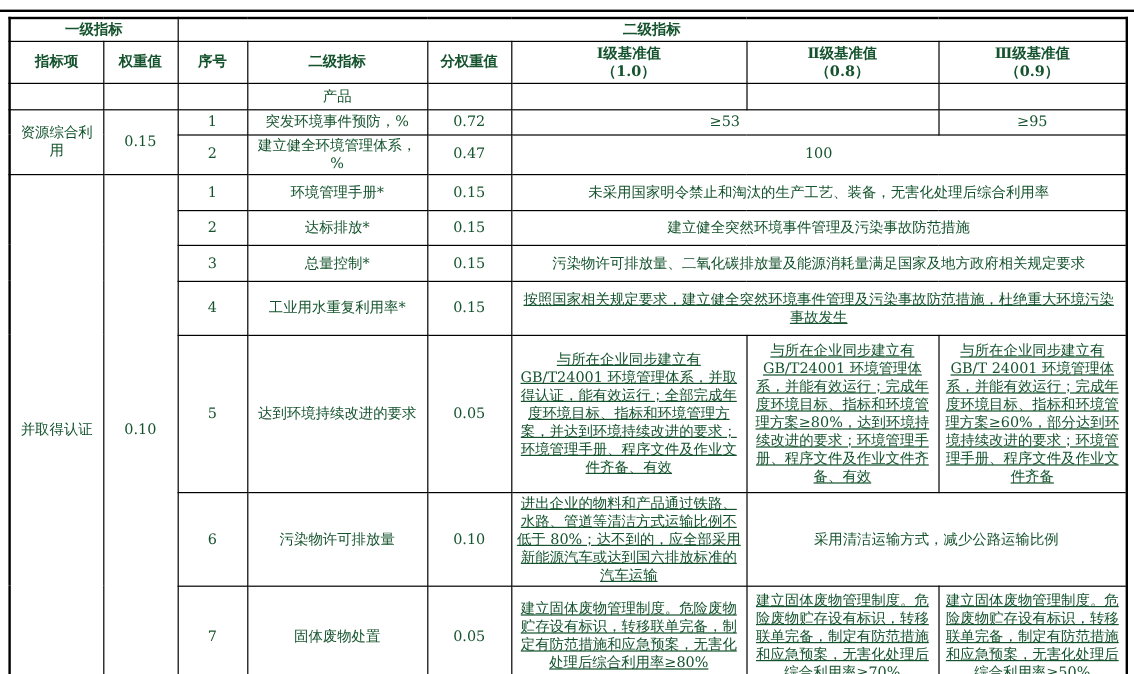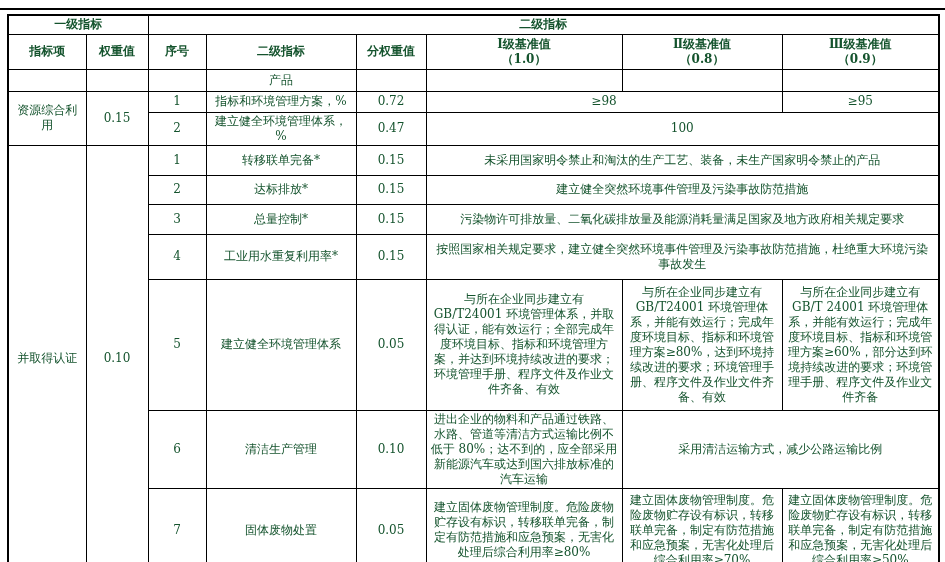--- a/index.html
+++ b/index.html
@@ -17,21 +17,21 @@
   table.main td {
     border:1px solid #000;
     font-size:12px; line-height:1.25;
     padding:1px 4px;
     text-align:center; vertical-align:middle;
     overflow:hidden;
     word-break:break-word;
   }
   td.hdr { font-weight:bold; font-size:12.5px; padding:1px 2px; }
   td.left { text-align:left; }
-  td.just { text-align:justify; text-justify:inter-character; }
+  td.just { text-align:justify; text-justify:inter-character;text-decoration:underline; }
   td.small { font-size:11.5px; line-height:1.24; padding:2px 4px; }
   .hline { display:block; }
 </style>
 </head>
 <body>
 
 <div class="page">
   <div class="top-rule"></div>
 
   <table class="main">
@@ -80,40 +80,40 @@
       <td></td>
       <td></td>
       <td></td>
       <td></td>
     </tr>
 
     <tr style="height:21px">
       <td rowspan="2">资源综合利用</td>
       <td rowspan="2">0.15</td>
       <td>1</td>
-      <td class="left">指标和环境管理方案，%</td>
+      <td class="left">突发环境事件预防，%</td>
       <td>0.72</td>
-      <td colspan="2">≥98</td>
+      <td colspan="2">≥53</td>
       <td>≥95</td>
     </tr>
 
     <tr style="height:22px">
       <td>2</td>
       <td class="left">建立健全环境管理体系，%</td>
       <td>0.47</td>
       <td colspan="3">100</td>
     </tr>
 
     <tr style="height:30px">
       <td rowspan="7">并取得认证</td>
       <td rowspan="7">0.10</td>
       <td>1</td>
-      <td class="left">转移联单完备*</td>
+      <td class="left">环境管理手册*</td>
       <td>0.15</td>
-      <td colspan="3">未采用国家明令禁止和淘汰的生产工艺、装备，未生产国家明令禁止的产品</td>
+      <td colspan="3">未采用国家明令禁止和淘汰的生产工艺、装备，无害化处理后综合利用率</td>
     </tr>
 
     <tr style="height:29px">
       <td>2</td>
       <td class="left">达标排放*</td>
       <td>0.15</td>
       <td colspan="3">建立健全突然环境事件管理及污染事故防范措施</td>
     </tr>
 
     <tr style="height:30px">
@@ -125,30 +125,30 @@
 
     <tr style="height:45px">
       <td>4</td>
       <td class="left">工业用水重复利用率*</td>
       <td>0.15</td>
       <td colspan="3" class="left just">按照国家相关规定要求，建立健全突然环境事件管理及污染事故防范措施，杜绝重大环境污染事故发生</td>
     </tr>
 
     <tr style="height:131px">
       <td>5</td>
-      <td class="left">建立健全环境管理体系</td>
+      <td class="left">达到环境持续改进的要求</td>
       <td>0.05</td>
       <td class="left just small">与所在企业同步建立有 GB/T24001 环境管理体系，并取得认证，能有效运行；全部完成年度环境目标、指标和环境管理方案，并达到环境持续改进的要求；环境管理手册、程序文件及作业文件齐备、有效</td>
       <td class="left just small">与所在企业同步建立有 GB/T24001 环境管理体系，并能有效运行；完成年度环境目标、指标和环境管理方案≥80%，达到环境持续改进的要求；环境管理手册、程序文件及作业文件齐备、有效</td>
       <td class="left just small">与所在企业同步建立有 GB/T 24001 环境管理体系，并能有效运行；完成年度环境目标、指标和环境管理方案≥60%，部分达到环境持续改进的要求；环境管理手册、程序文件及作业文件齐备</td>
     </tr>
 
     <tr style="height:75px">
       <td>6</td>
-      <td class="left">清洁生产管理</td>
+      <td class="left">污染物许可排放量</td>
       <td>0.10</td>
       <td class="left just small">进出企业的物料和产品通过铁路、水路、管道等清洁方式运输比例不低于 80%；达不到的，应全部采用新能源汽车或达到国六排放标准的汽车运输</td>
       <td colspan="2">采用清洁运输方式，减少公路运输比例</td>
     </tr>
 
     <tr style="height:85px">
       <td>7</td>
       <td class="left">固体废物处置</td>
       <td>0.05</td>
       <td class="left just small">建立固体废物管理制度。危险废物贮存设有标识，转移联单完备，制定有防范措施和应急预案，无害化处理后综合利用率≥80%</td>

